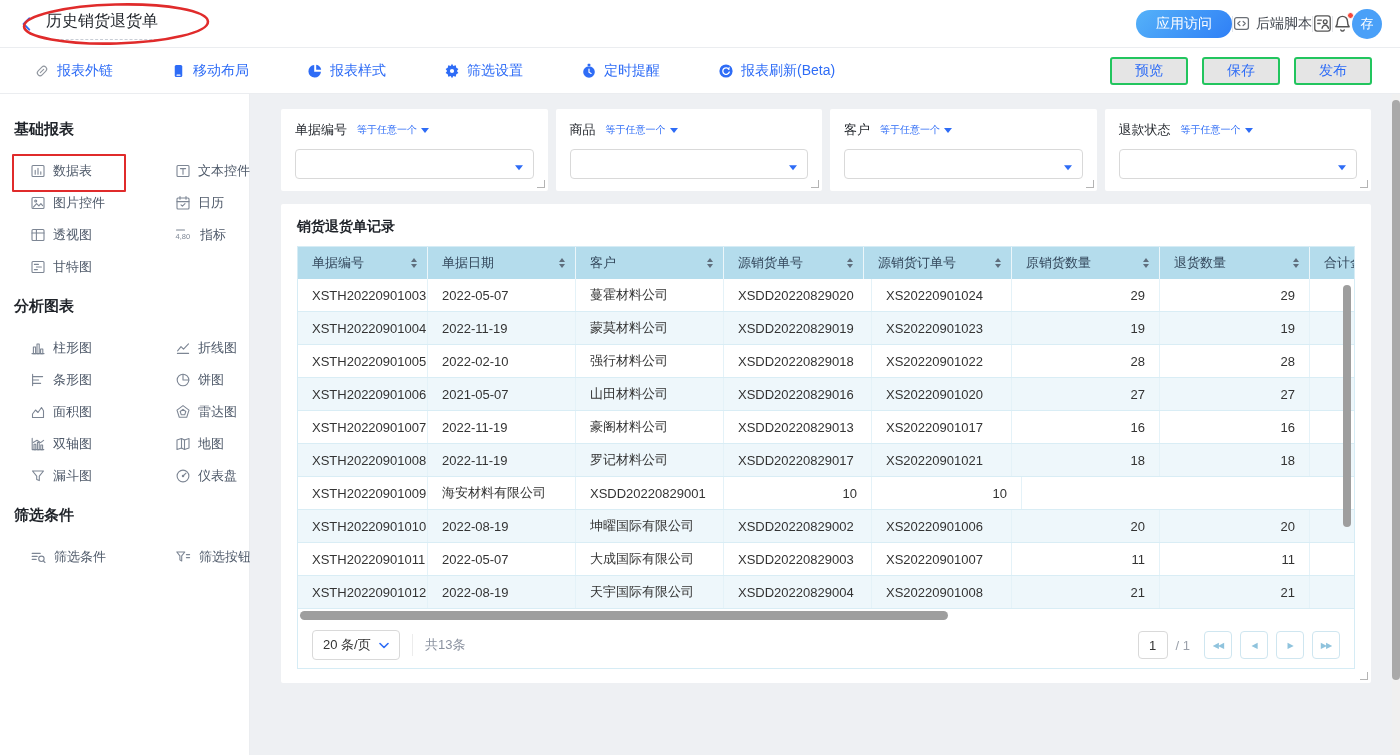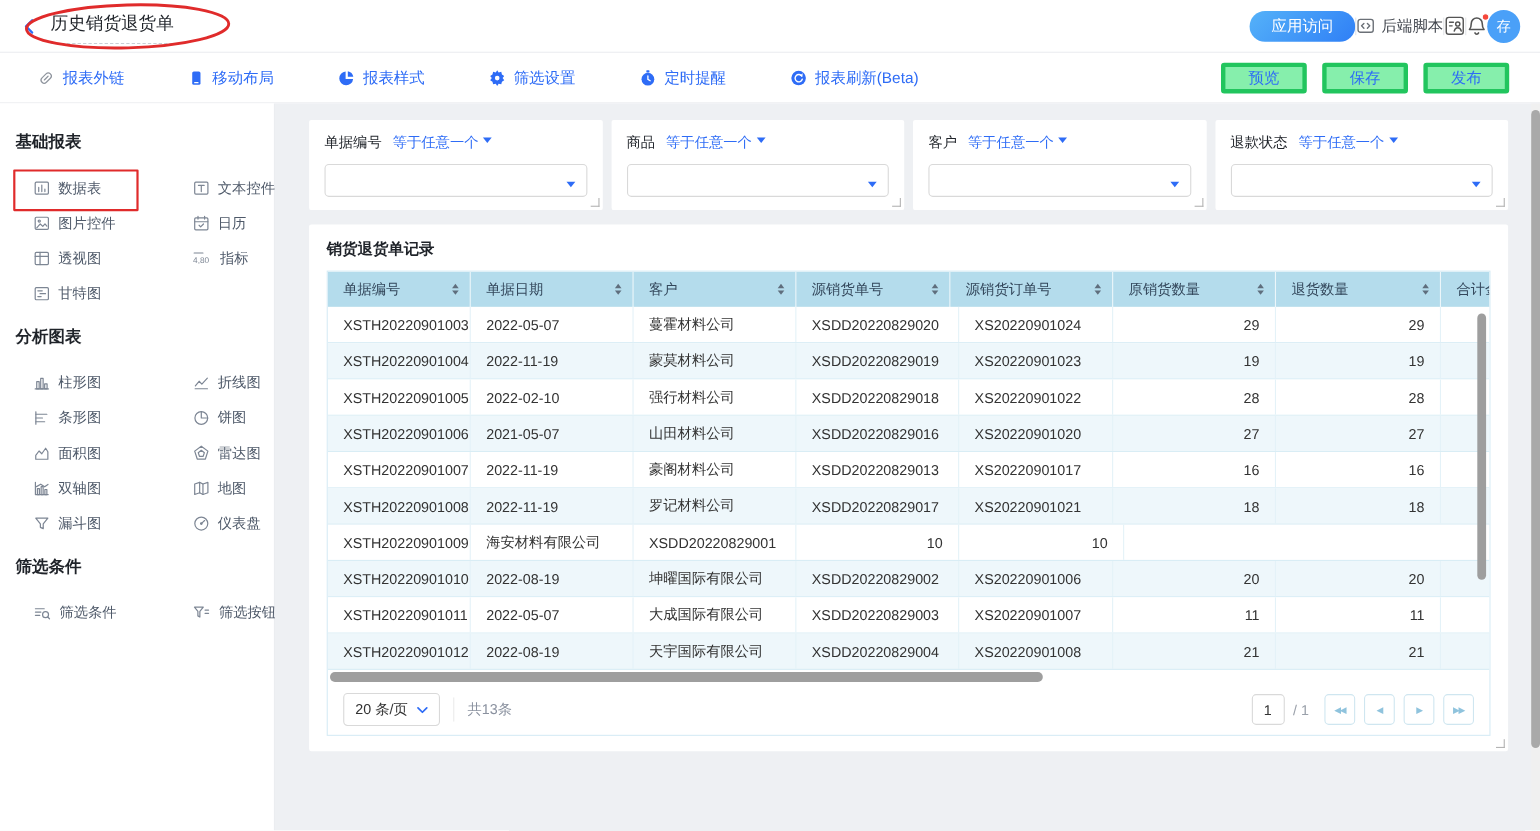--- a/index.html
+++ b/index.html
@@ -27,21 +27,21 @@
     font-size:13px; display:flex; align-items:center; justify-content:center; cursor:pointer; }
 
   
   .toolbar { height:46px; background:#fff; border-bottom:1px solid #ebedf0;
     display:flex; align-items:center; padding:0 28px 0 34px; }
   .tb-items { display:flex; align-items:center; gap:58px; }
   .tb-item { display:flex; align-items:center; gap:7px; color:#2e6cf6; font-size:14px; cursor:pointer; }
   .tb-item .ic { display:flex; color:#2e6cf6; }
   .tb-item .ic.gray { color:#8f959e; }
   .tb-actions { margin-left:auto; display:flex; gap:14px; }
-  .ol-btn { width:78px; height:28px; background:#86efac; border:4px solid #22c55e; border-radius:3px;
+  .ol-btn { width:78px; height:28px; background:#e5e5e5; border:2px solid #22c55e; border-radius:3px;
     color:#2e6cf6; font-size:14px; cursor:pointer; }
 
   
   .body-row { display:flex; height:661px; }
   .sidebar { width:250px; background:#fff; border-right:1px solid #ebedf0;
     padding:12px 0 0 14px; flex:none; }
   .side-sec-title { font-size:15px; font-weight:bold; color:#1f2329; margin:14px 0 16px; }
   .side-grid { display:grid; grid-template-columns:145px 1fr; grid-auto-rows:32px;
     align-items:center; padding-left:16px; }
   .side-item { display:flex; align-items:center; gap:7px; font-size:13px; color:#4e5969;
@@ -55,21 +55,21 @@
   
   .page-sb-track { position:absolute; right:1px; top:0; bottom:0; width:8px; background:#f0f0f0; }
   .page-sb-thumb { position:absolute; right:1px; top:6px; width:8px; height:580px;
     background:#a9a9a9; border-radius:4px; }
 
   
   .filter-row { display:grid; grid-template-columns:repeat(4,1fr); gap:8px; }
   .filter-card { background:#fff; border-radius:2px; height:82px; padding:12px 14px; position:relative; }
   .fc-head { display:flex; align-items:center; gap:10px; }
   .fc-label { font-size:13px; color:#1f2329; }
-  .fc-op { font-size:13px; color:#2e6cf6; display:flex; align-items:flex-start; gap:4px; cursor:pointer; }
+  .fc-op { font-size:10px; color:#2e6cf6; display:flex; align-items:flex-end; gap:4px; cursor:pointer; }
   .caret-dn { width:0; height:0; border:4px solid transparent; border-top:5px solid #2e6cf6;
     margin-top:4px; }
   .fc-select { margin-top:10px; height:30px; border:1px solid #d9d9d9; border-radius:4px;
     background:#fff; position:relative; cursor:pointer; }
   .fc-select .caret-dn { position:absolute; right:10px; top:50%; transform:translateY(-30%); }
   .rz { position:absolute; right:3px; bottom:3px; width:8px; height:8px;
     border-right:1.5px solid #b4b4b4; border-bottom:1.5px solid #b4b4b4; }
 
   
   .table-card { margin-top:13px; background:#fff; border-radius:2px; padding:12px 16px 14px; position:relative; }

